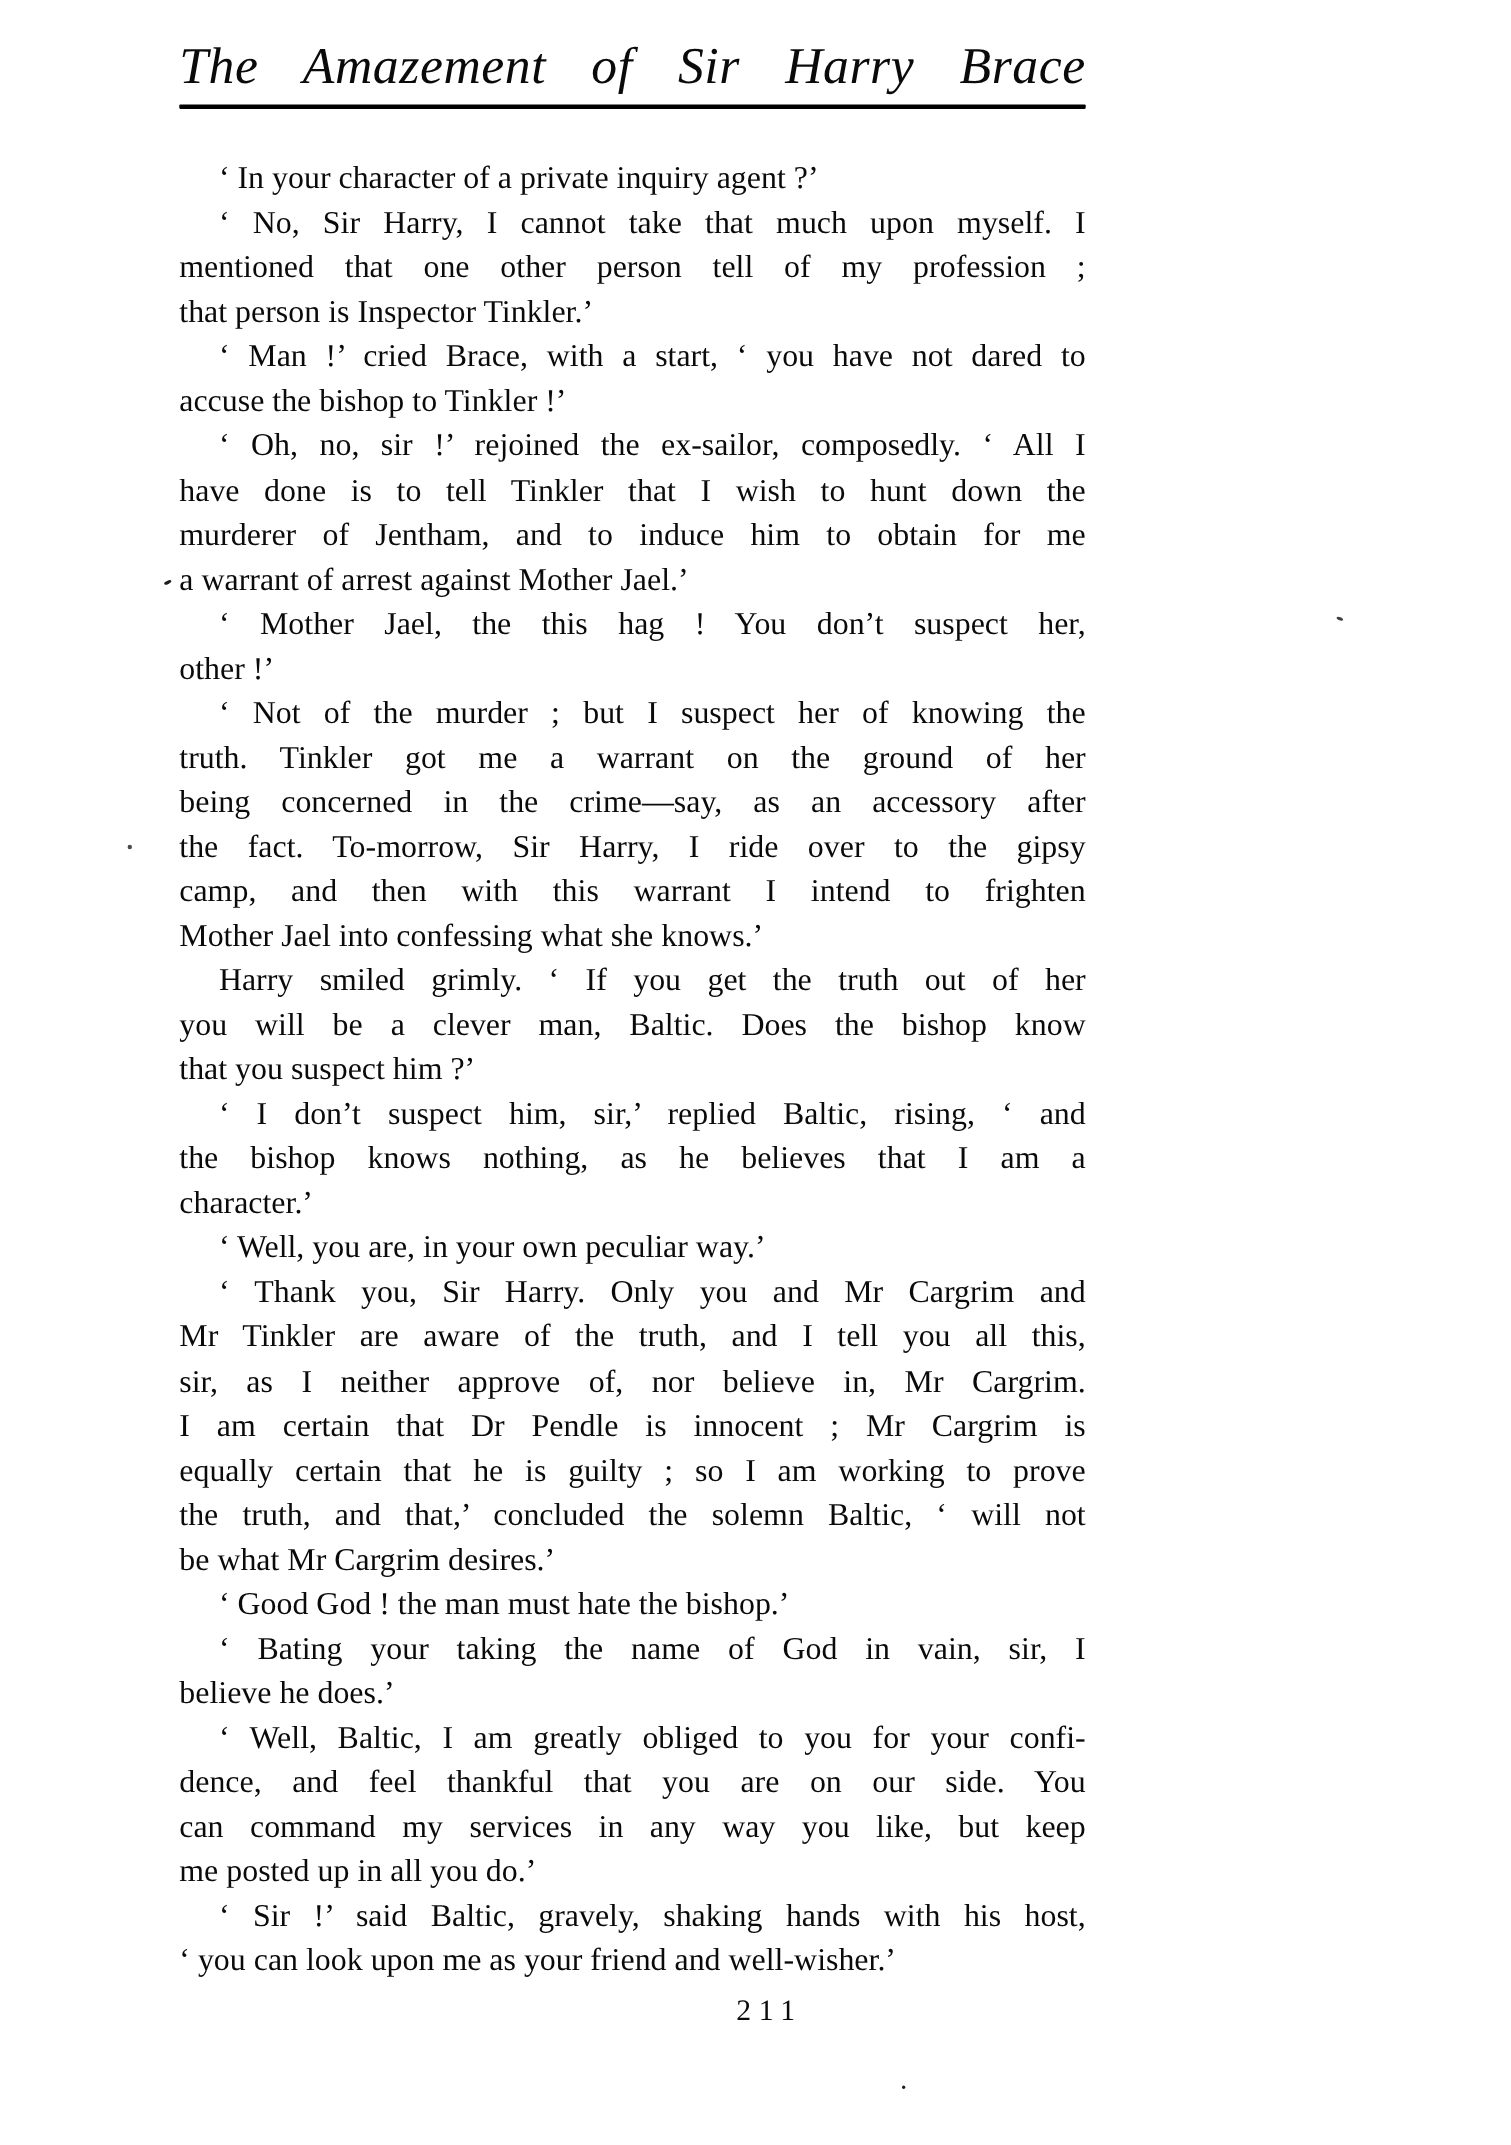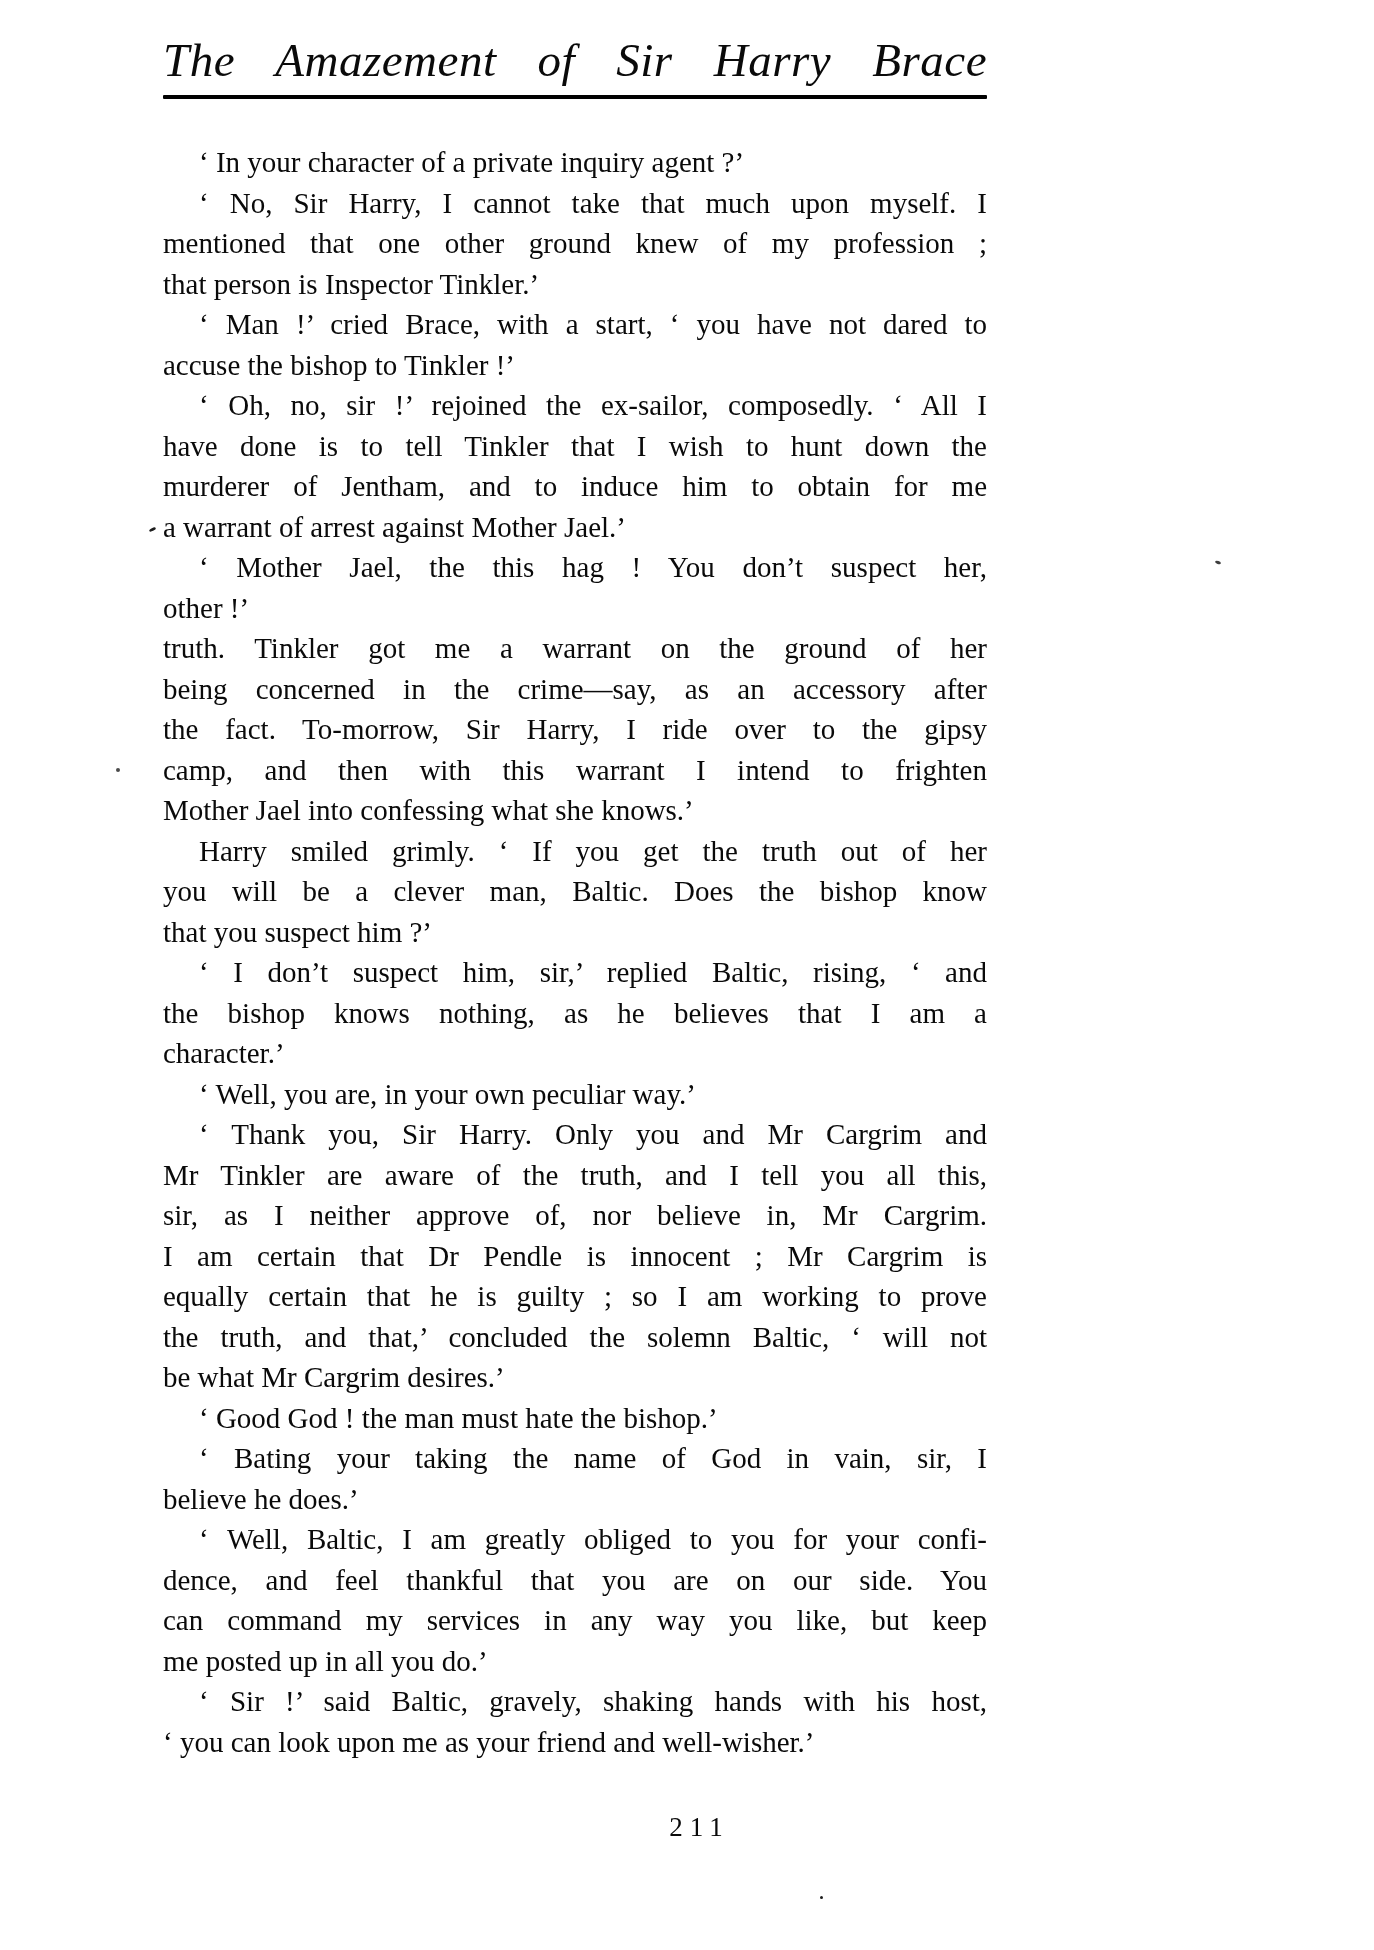--- a/index.html
+++ b/index.html
@@ -77,30 +77,31 @@
 <div class="page">
 
   <div class="header">
     <h1 class="title">The Amazement of Sir Harry Brace</h1>
     <div class="rule"></div>
   </div>
 
   <div class="body-text">
       <div class="line indent end">‘ In your character of a private inquiry agent ?’</div>
       <div class="line indent">‘ No, Sir Harry, I cannot take that much upon myself.  I</div>
-      <div class="line">mentioned that one other ground knew of my profession ;</div>
+      <div class="line">mentioned that one other person tell of my profession ;</div>
       <div class="line end">that person is Inspector Tinkler.’</div>
       <div class="line indent">‘ Man !’ cried Brace, with a start, ‘ you have not dared to</div>
       <div class="line end">accuse the bishop to Tinkler !’</div>
       <div class="line indent">‘ Oh, no, sir !’ rejoined the ex-sailor, composedly.  ‘ All I</div>
       <div class="line">have done is to tell Tinkler that I wish to hunt down the</div>
       <div class="line">murderer of Jentham, and to induce him to obtain for me</div>
       <div class="line end">a warrant of arrest against Mother Jael.’</div>
       <div class="line indent">‘ Mother Jael, the this hag !  You don’t suspect her,</div>
       <div class="line end">other !’</div>
+      <div class="line indent">‘ Not of the murder ; but I suspect her of knowing the</div>
       <div class="line">truth.  Tinkler got me a warrant on the ground of her</div>
       <div class="line">being concerned in the crime—say, as an accessory after</div>
       <div class="line">the fact.  To-morrow, Sir Harry, I ride over to the gipsy</div>
       <div class="line">camp, and then with this warrant I intend to frighten</div>
       <div class="line end">Mother Jael into confessing what she knows.’</div>
       <div class="line indent">Harry smiled grimly.  ‘ If you get the truth out of her</div>
       <div class="line">you will be a clever man, Baltic.  Does the bishop know</div>
       <div class="line end">that you suspect him ?’</div>
       <div class="line indent">‘ I don’t suspect him, sir,’ replied Baltic, rising, ‘ and</div>
       <div class="line">the bishop knows nothing, as he believes that I am a</div>

